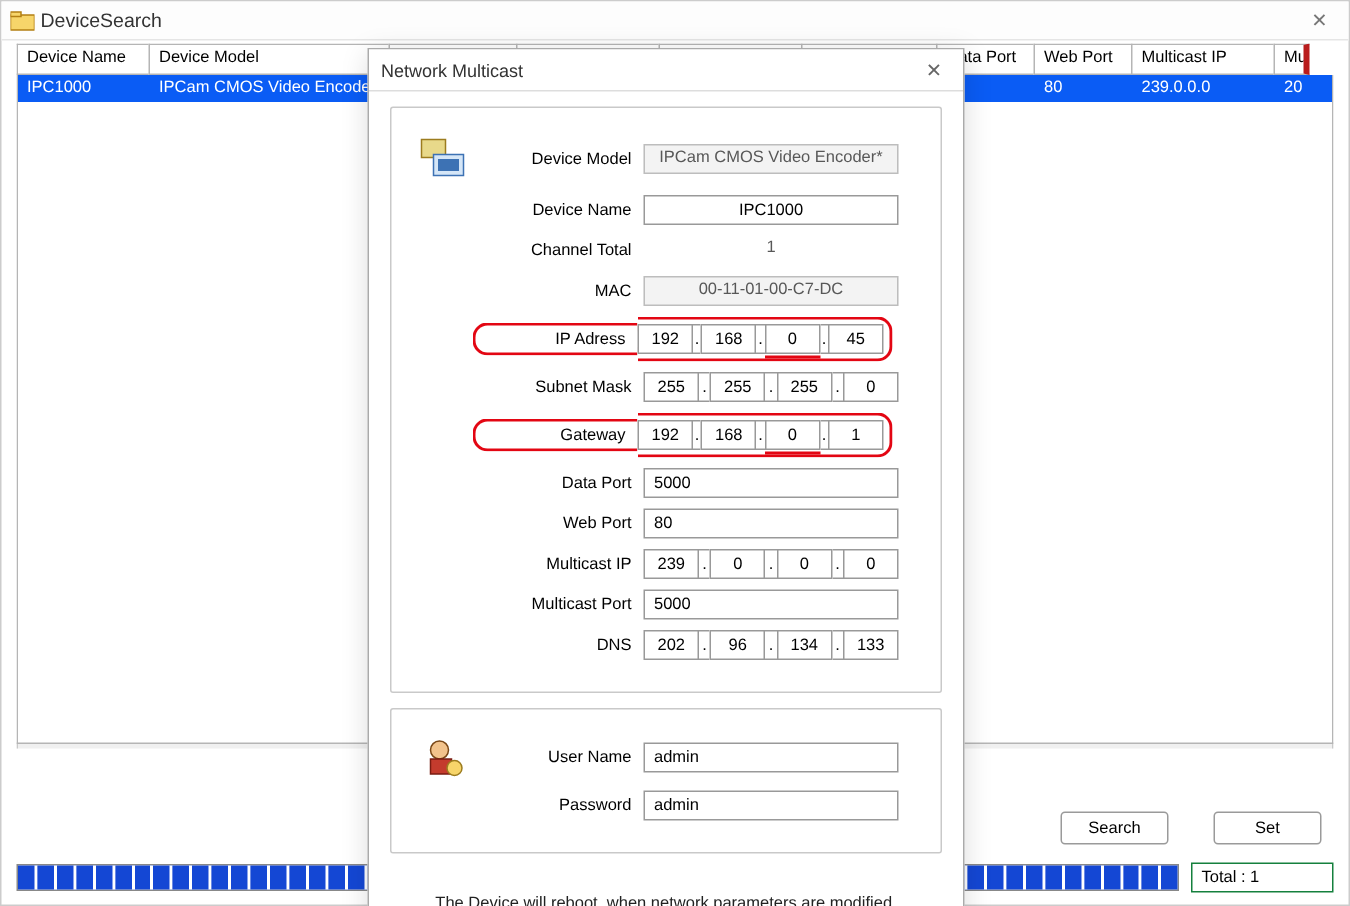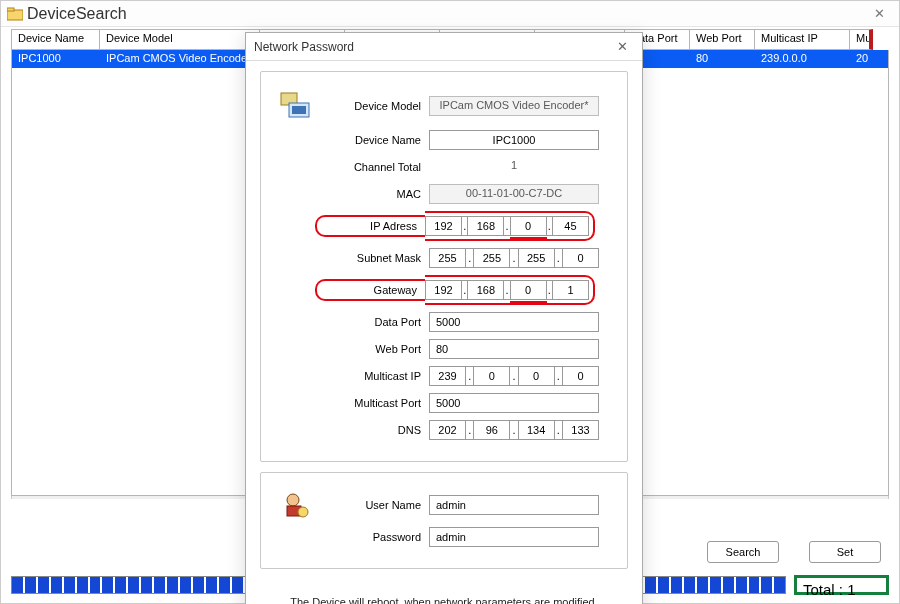--- a/index.html
+++ b/index.html
@@ -1,37 +1,37 @@
 <!DOCTYPE html>
 <html><head>
   <meta charset="utf-8">
   <style>
     * { box-sizing: border-box; margin: 0; padding: 0; }
     body { font-family: Tahoma, Verdana, sans-serif; font-size: 11px; background: #fff; width: 900px; height: 604px; position: relative; overflow: hidden; }
     .main-window { width: 900px; height: 604px; border: 1px solid #ccc; background: #fff; position: absolute; top: 0; left: 0; }
     .main-titlebar { height: 26px; background: #fdfdfd; border-bottom: 1px solid #e5e5e5; display: flex; align-items: center; padding: 0 6px; }
-    .main-titlebar .title { margin-left: 4px; font-size: 16px; color: #333; }
+    .main-titlebar .title { margin-left: 4px; font-size: 13px; color: #333; }
     .main-titlebar .close { margin-left: auto; font-size: 13px; color: #777; padding: 2px 8px; cursor: default; }
     .folder-icon svg, .user-icon-wrap svg, .device-icon-wrap svg { display: block; }
     .table-wrap { position: absolute; top: 28px; left: 10px; right: 10px; height: 470px; overflow: hidden; }
     .table-head { display: flex; height: 21px; background: #fff; }
     .th { border: 1px solid #b5b5b5; border-right: none; padding: 2px 6px; font-size: 11px; background: #fff; white-space: nowrap; overflow: hidden; }
     .th:last-child { border-right: 4px solid #b91c1c; }
     .table-body { height: 446px; border: 1px solid #b5b5b5; border-top: none; background: #fff; }
     .tr { display: flex; height: 18px; background: #0a5cf5; color: #fff; }
     .td { padding: 2px 6px; font-size: 11px; white-space: nowrap; overflow: hidden; }
     .hscroll { display:flex; justify-content: space-between; align-items:center; height:17px; border: 1px solid #c9c9c9; border-top:none; background:#f0f0f0; font-size:10px; color:#555; }
     .hscroll span { padding:0 5px; }
     .main-buttons { position: absolute; right: 18px; bottom: 40px; display: flex; gap: 30px; }
     .btn { background: #fff; border: 1px solid #9a9a9a; border-radius: 3px; padding: 3px 0; font-size: 11px; width: 72px; height: 22px; box-shadow: inset 0 0 0 1px #fff; cursor: default; text-align:center;margin-top:32px; }
     .progress-row { position: absolute; left: 10px; right: 10px; bottom: 8px; display: flex; align-items: center; gap: 8px; }
     .progress { flex: 1; height: 18px; display: flex; border: 1px solid #888; background: #fff; }
     .progress .seg { flex: 1; background: #1447d4; border-right: 2px solid #fff; }
     .progress .seg:last-child { border-right: none; }
-    .total-box { width: 95px; height: 20px; border: 3px solid #15803d; padding: 3px 6px; font-size: 15px; }
+    .total-box { width: 95px; height: 20px; border: 1px solid #15803d; padding: 3px 6px; font-size: 11px; }
     
     .dialog { position: absolute; left: 245px; top: 32px; width: 398px; background: #fff; border: 1px solid #aaa; box-shadow: 0 4px 18px rgba(0,0,0,.15); }
     .dialog .d-title { height: 28px; display: flex; align-items: center; padding: 0 8px; border-bottom: 1px solid #ddd; background: #fff; }
     .dialog .d-title .t { font-size: 12px; color: #333; }
     .dialog .d-title .d-close { margin-left: auto; font-size: 13px; color: #666; padding: 2px 6px; cursor: default; }
     .d-body { padding: 10px 14px 4px 14px; }
     .section { border: 1px solid #c9c9c9; padding: 10px 12px 14px 12px; margin-bottom: 10px; position: relative; border-radius: 2px; }
     .row { display: flex; align-items: center; margin: 7px 0; }
     .row .icon-col { width: 46px; display: flex; justify-content: center; }
     .row .label { width: 110px; text-align: right; padding-right: 8px; font-size: 11px; color: #000; }
@@ -165,21 +165,21 @@
         <div class="seg"></div>
       </div>
     <div class="total-box">
       <span>Total : </span><span>1</span>
     </div>
   </div>
 </div>
 
 <div class="dialog">
   <div class="d-title">
-    <span class="t">Network Password</span>
+    <span class="t">Network Multicast</span>
     <span class="d-close">✕</span>
   </div>
   <div class="d-body">
     <div class="section">
       <div class="row">
         <div class="icon-col device-icon-wrap">
           <svg width="34" height="34" viewBox="0 0 34 34">
               <rect x="2" y="4" width="16" height="12" fill="#e8d98a" stroke="#9c7c1f"></rect>
               <rect x="10" y="14" width="20" height="14" fill="#d5e6f7" stroke="#3d72b4"></rect>
               <rect x="13" y="17" width="14" height="8" fill="#3d72b4"></rect>

